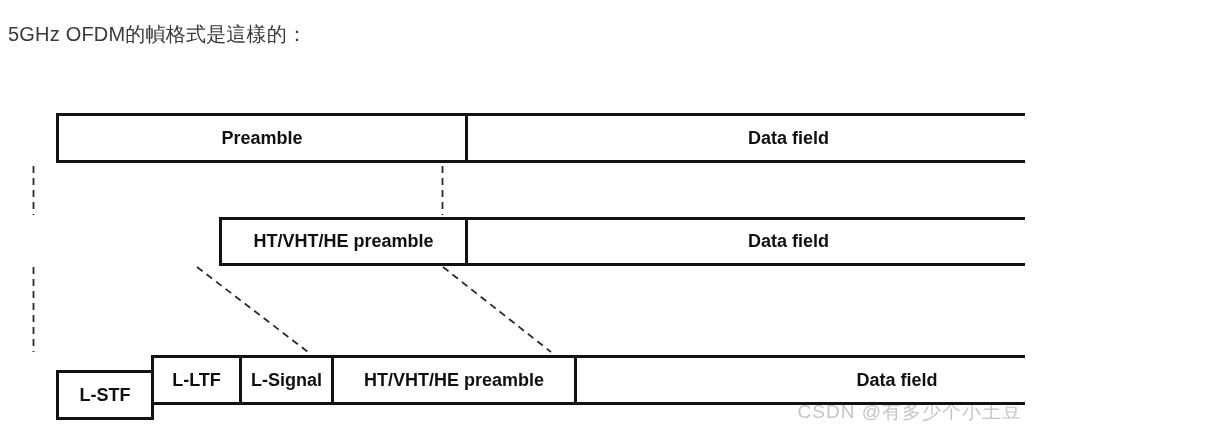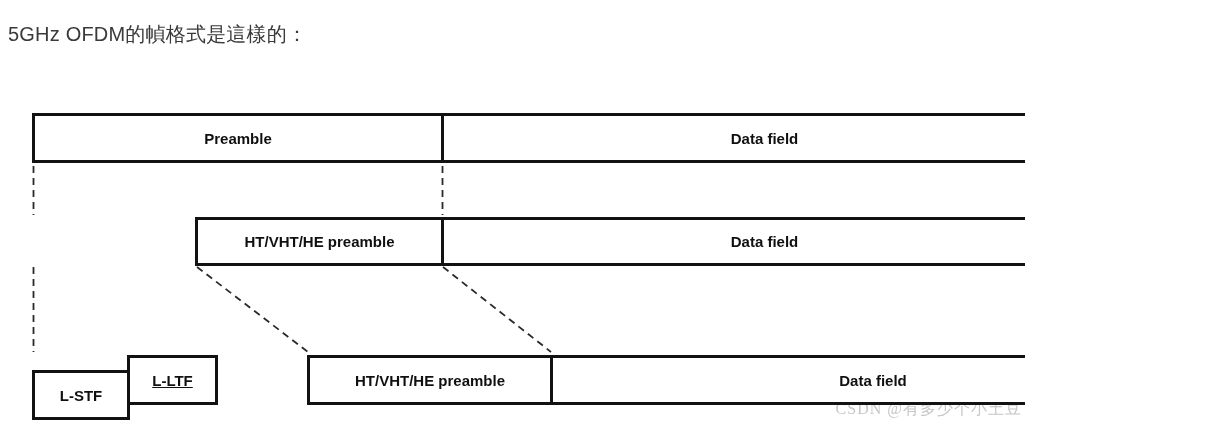--- a/index.html
+++ b/index.html
@@ -19,43 +19,43 @@
     stroke:var(--connector,#2a2a2a);
     stroke-width:1.8;
     stroke-dasharray:7 5;
     fill:none;
   }
   .cell{
     position:absolute;box-sizing:border-box;z-index:2;
     border:3px solid var(--box-border,#121212);
     background:var(--box-fill,#ffffff);
     display:flex;align-items:center;justify-content:center;
-    font-weight:bold;font-size:15px;
+    font-weight:bold;font-size:18px;
     color:var(--box-label,#101010);
     white-space:nowrap;
+    margin-left:24px;
   }
   
   .r1c1{left:32px;top:113px;width:412px;height:50px;}
   .r1c2{left:441px;top:113px;width:647px;height:50px;}
   
   .r2c1{left:32px;top:217px;width:166px;height:49px;}
   .r2c2{left:195px;top:217px;width:249px;height:49px;}
   .r2c3{left:441px;top:217px;width:647px;height:49px;}
   
   .r3c1{left:32px;top:370px;width:98px;height:50px;}
-  .r3c2{left:127px;top:355px;width:91px;height:50px;text-decoration:underline;}
+  .r3c2{left:127px;top:355px;width:91px;height:50px;}
   .r3c3{left:215px;top:355px;width:95px;height:50px;}
   .r3c4{left:307px;top:355px;width:246px;height:50px;}
   .r3c5{left:550px;top:355px;width:646px;height:50px;}
   .watermark{
     position:absolute;top:399px;right:3px;z-index:1;
-    font-size:16px;letter-spacing:1px;
+    font-size:19px;letter-spacing:1px;
     color:var(--watermark-text,#c6c6c6);
     white-space:nowrap;
-    font-family:Liberation Serif, serif;
   }
 </style>
 </head>
 <body>
 
 <div class="stage">
 
   <div class="title">5GHz OFDM的幀格式是這樣的：</div>
 
   <svg class="connectors" width="1231" height="429" viewBox="0 0 1231 429" aria-hidden="true">
@@ -69,18 +69,19 @@
   </svg>
 
   <div class="cell r1c1">Preamble</div>
   <div class="cell r1c2">Data field</div>
 
   <div class="cell r2c2">HT/VHT/HE preamble</div>
   <div class="cell r2c3">Data field</div>
 
   <div class="cell r3c1">L-STF</div>
   <div class="cell r3c2">L-LTF</div>
+  <div class="cell r3c3">L-Signal</div>
   <div class="cell r3c4">HT/VHT/HE preamble</div>
   <div class="cell r3c5">Data field</div>
 
   <div class="watermark">CSDN @有多少个小土豆</div>
 
 </div>
 
 </body></html>

